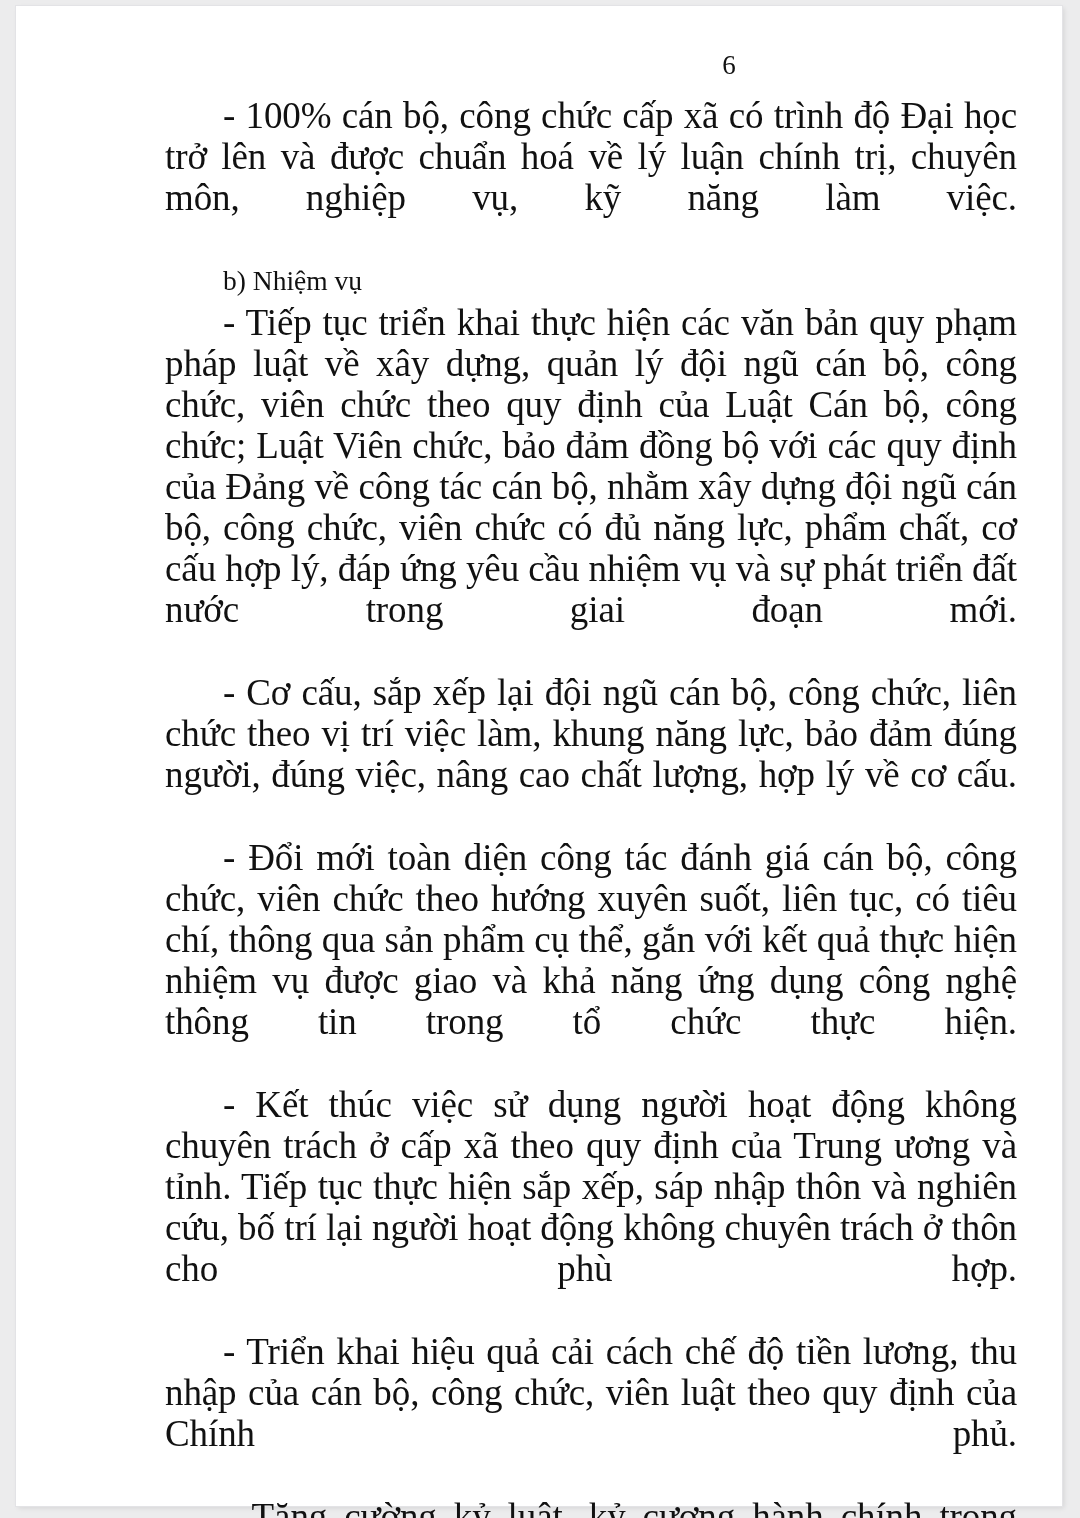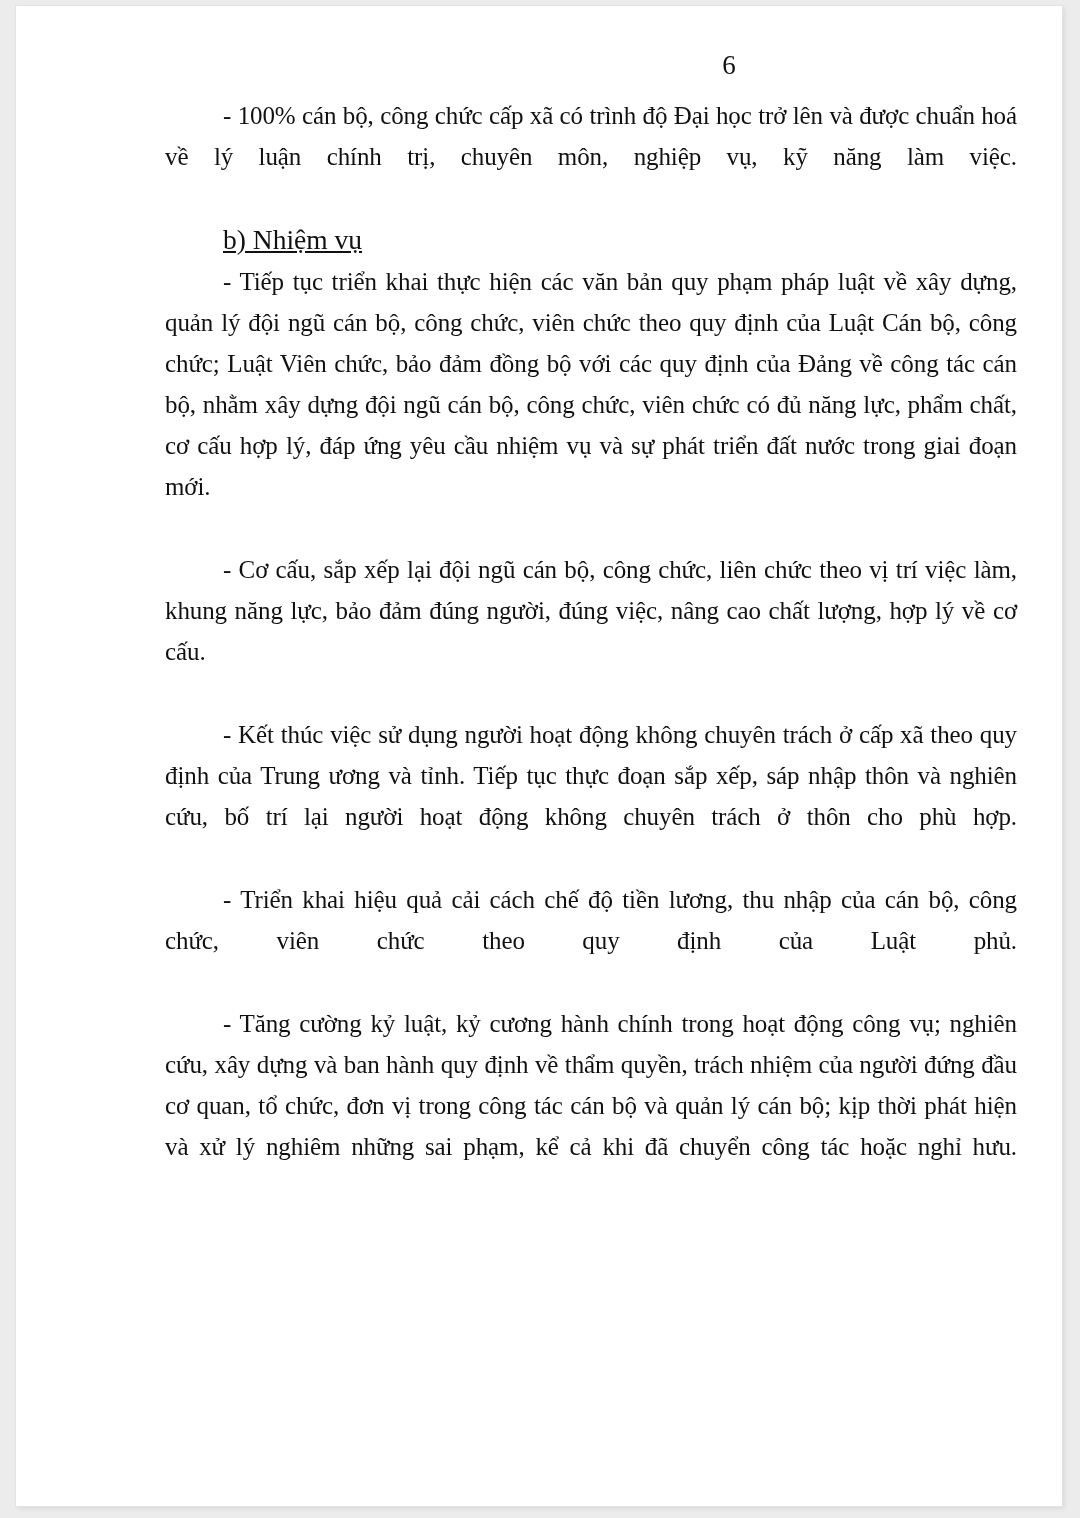--- a/index.html
+++ b/index.html
@@ -55,21 +55,21 @@
     font-size: 27px;
     line-height: 1.0;
     color: #121212;
     margin: 0 0 16px 0;
     padding-left: 276px;  
     box-sizing: border-box;
   }
 
   p.para {
     margin: 0 0 1px 0;
-    font-size: 25px;
+    font-size: 37px;
     line-height: 41px;
     color: #111111;
     text-align: justify;
     text-justify: inter-word;
     text-indent: 58px;
     letter-spacing: -0.1px;
     word-spacing: 0px;
     hyphens: none;
   }
 
@@ -80,21 +80,20 @@
     width: 100%;
   }
 
   p.plain {
     margin: 0 0 1px 0;
     font-size: 27.5px;
     line-height: 41px;
     color: #111111;
     text-indent: 58px;
     text-align: left;
-    text-decoration: underline;
   }
   p.plain::after { content: none; }
 </style>
 </head>
 <body>
 
 <div class="page-shell">
   <div class="page-sheet">
     <div class="page-inner">
 
@@ -104,24 +103,25 @@
 
         <p class="para">- 100% cán bộ, công chức cấp xã có trình độ Đại học trở lên và được chuẩn hoá về lý luận chính trị, chuyên môn, nghiệp vụ, kỹ năng làm việc.</p>
 
         <p class="plain">b) Nhiệm vụ</p>
 
         <p class="para">- Tiếp tục triển khai thực hiện các văn bản quy phạm pháp luật về xây dựng, quản lý đội ngũ cán bộ, công chức, viên chức theo quy định của Luật Cán bộ, công chức; Luật Viên chức, bảo đảm đồng bộ với các quy định của Đảng về công tác cán bộ, nhằm xây dựng đội ngũ cán bộ, công chức, viên chức có đủ năng lực, phẩm chất, cơ cấu hợp lý, đáp ứng yêu cầu nhiệm vụ và sự phát triển đất nước trong giai đoạn mới.</p>
 
 
         <p class="para">- Cơ cấu, sắp xếp lại đội ngũ cán bộ, công chức, liên chức theo vị trí việc làm, khung năng lực, bảo đảm đúng người, đúng việc, nâng cao chất lượng, hợp lý về cơ cấu.</p>
 
+        <p class="para">- Đổi mới toàn diện công tác đánh giá cán bộ, công chức, viên chức theo hướng xuyên suốt, liên tục, có tiêu chí, thông qua sản phẩm cụ thể, gắn với kết quả thực hiện nhiệm vụ được giao và khả năng ứng dụng công nghệ thông tin trong tổ chức thực hiện.</p>
 
-        <p class="para">- Kết thúc việc sử dụng người hoạt động không chuyên trách ở cấp xã theo quy định của Trung ương và tỉnh. Tiếp tục thực đoạn sắp xếp, sáp nhập thôn và nghiên cứu, bố trí lại người hoạt động không chuyên trách ở thôn cho phù hợp.</p>
+        <p class="para">- Kết thúc việc sử dụng người hoạt động không chuyên trách ở cấp xã theo quy định của Trung ương và tỉnh. Tiếp tục thực hiện sắp xếp, sáp nhập thôn và nghiên cứu, bố trí lại người hoạt động không chuyên trách ở thôn cho phù hợp.</p>
 
-        <p class="para">- Triển khai hiệu quả cải cách chế độ tiền lương, thu nhập của cán bộ, công chức, viên chức theo quy định của Luật phủ.</p>
+        <p class="para">- Triển khai hiệu quả cải cách chế độ tiền lương, thu nhập của cán bộ, công chức, viên luật theo quy định của Chính phủ.</p>
 
         <p class="para">- Tăng cường kỷ luật, kỷ cương hành chính trong hoạt động công vụ; nghiên cứu, xây dựng và ban hành quy định về thẩm quyền, trách nhiệm của người đứng đầu cơ quan, tổ chức, đơn vị trong công tác cán bộ và quản lý cán bộ; kịp thời phát hiện và xử lý nghiêm những sai phạm, kể cả khi đã chuyển công tác hoặc nghỉ hưu.</p>
 
       </div>
 
     </div>
   </div>
 </div>
 
 </body></html>

